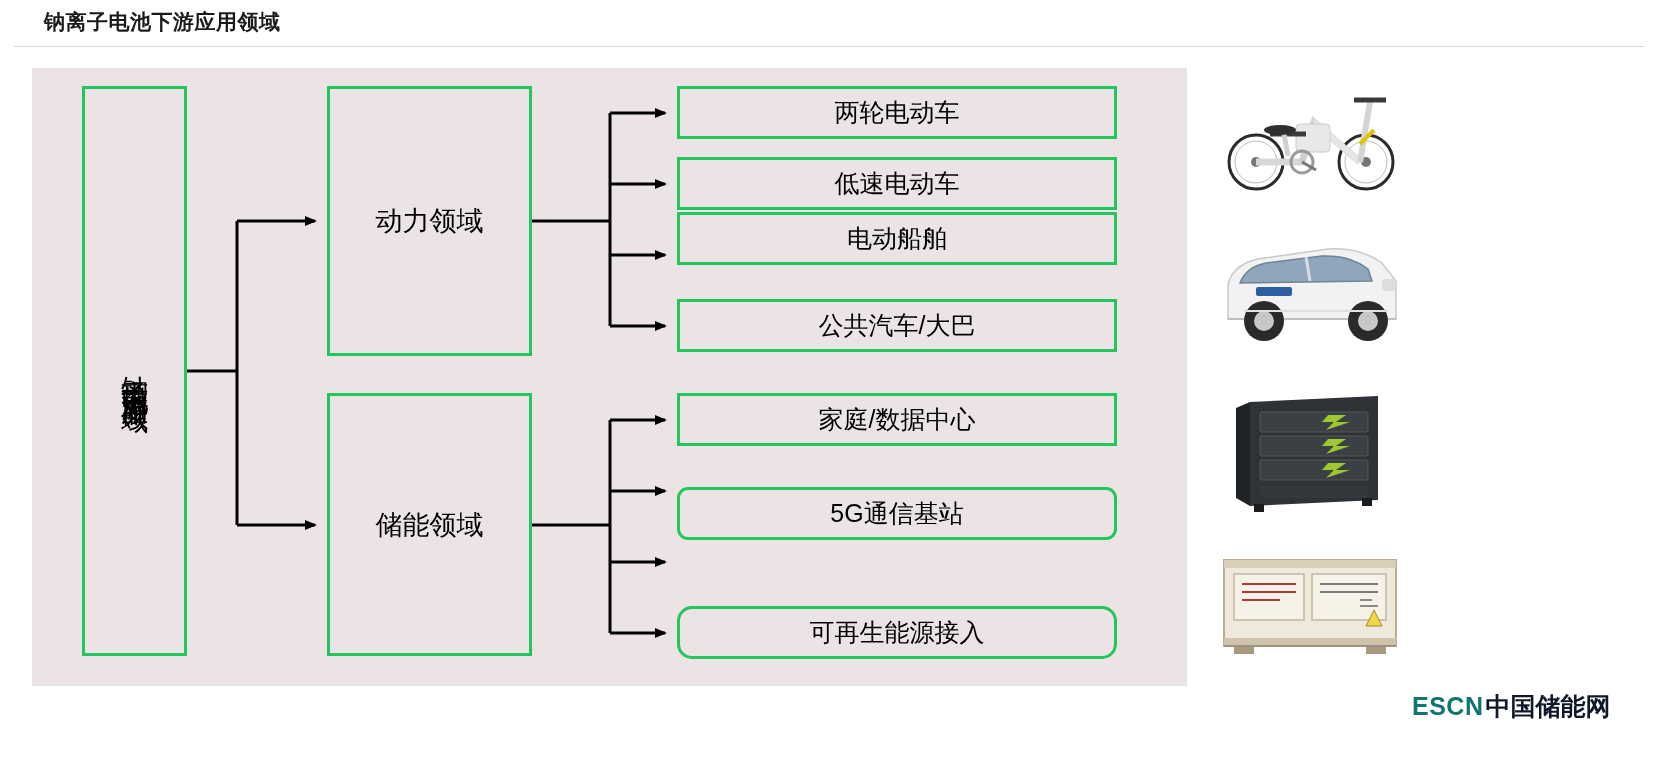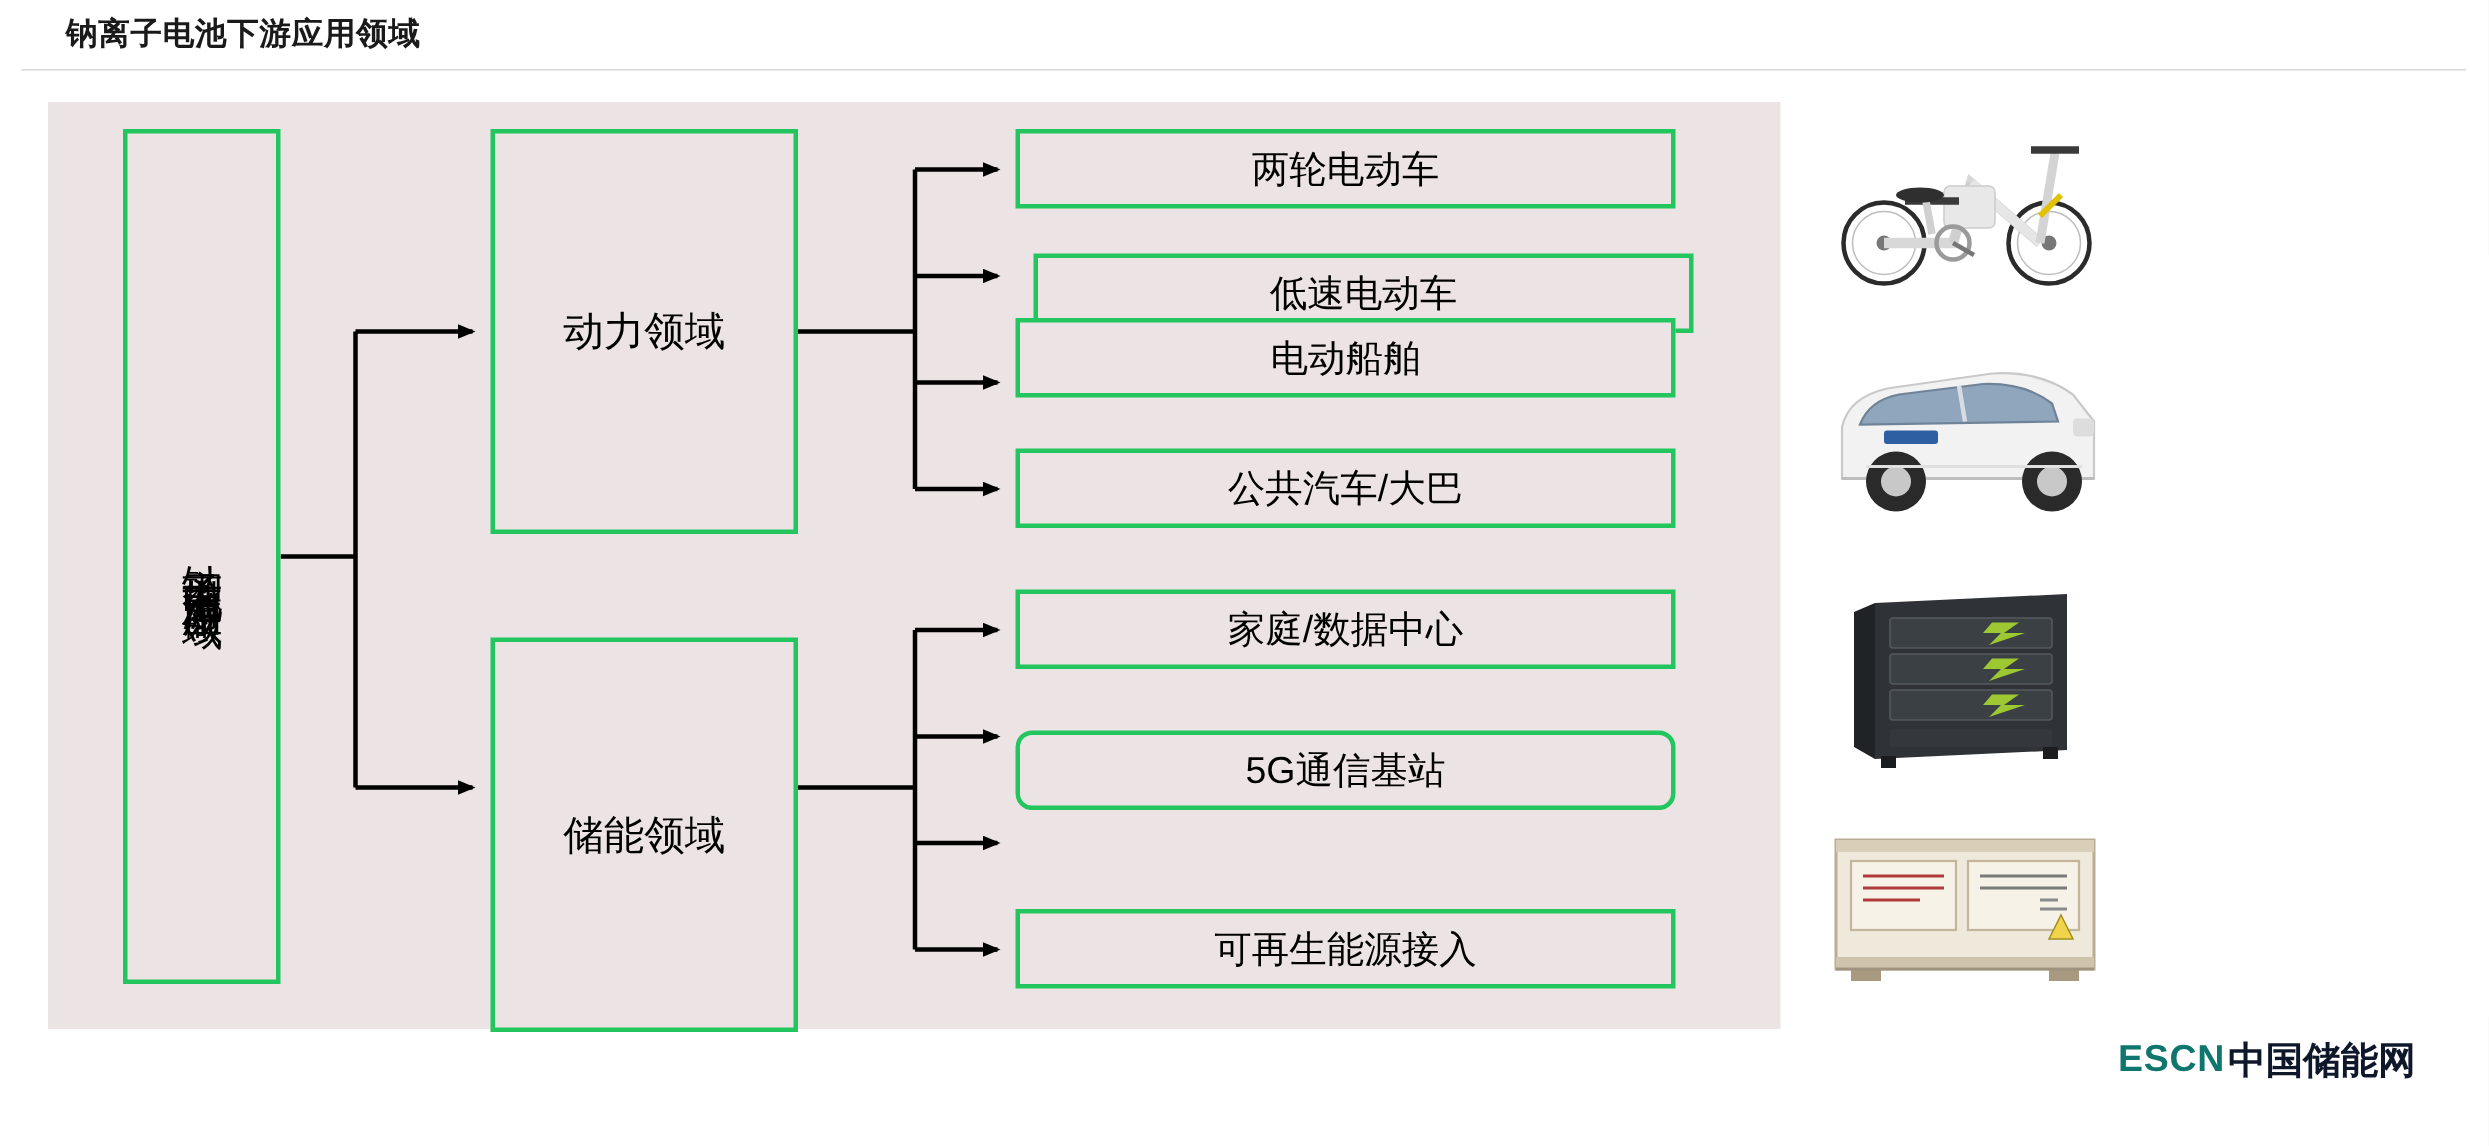--- a/index.html
+++ b/index.html
@@ -73,37 +73,37 @@
     letter-spacing: 3px;
   }
 
   
   .node-cat {
     left: 295px;
     width: 205px;
     font-size: 27px;
   }
   #node-power { top: 18px; height: 270px; }
-  #node-storage { top: 325px; height: 263px; margin-top: 32px; }
+  #node-storage { top: 325px; height: 263px; }
 
   
   .node-leaf {
     left: 645px;
     width: 440px;
     height: 53px;
     font-size: 25px;
   }
   #leaf-0 { top: 18px; }
-  #leaf-1 { top: 101px; margin-left: 12px; }
+  #leaf-1 { top: 89px; }
   #leaf-2 { top: 144px; }
   #leaf-3 { top: 231px; }
   #leaf-4 { top: 325px; }
   #leaf-5 { top: 419px; border-radius: 11px; }
   #leaf-6 { top: 467px; }
-  #leaf-7 { top: 538px; }
+  #leaf-7 { top: 538px; border-radius: 15px; }
 
   #connectors {
     position: absolute;
     left: 0;
     top: 0;
     width: 1155px;
     height: 618px;
     pointer-events: none;
   }
 

